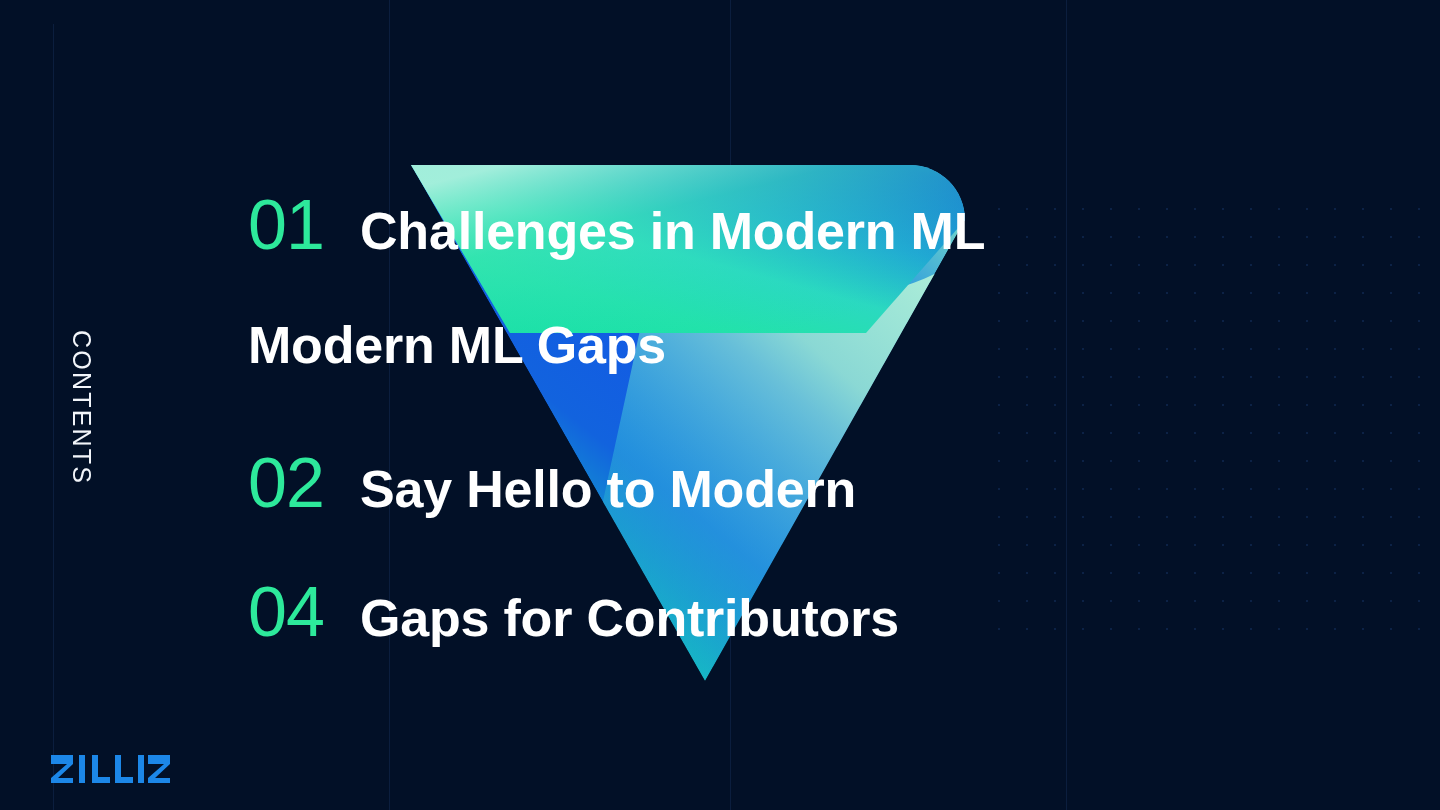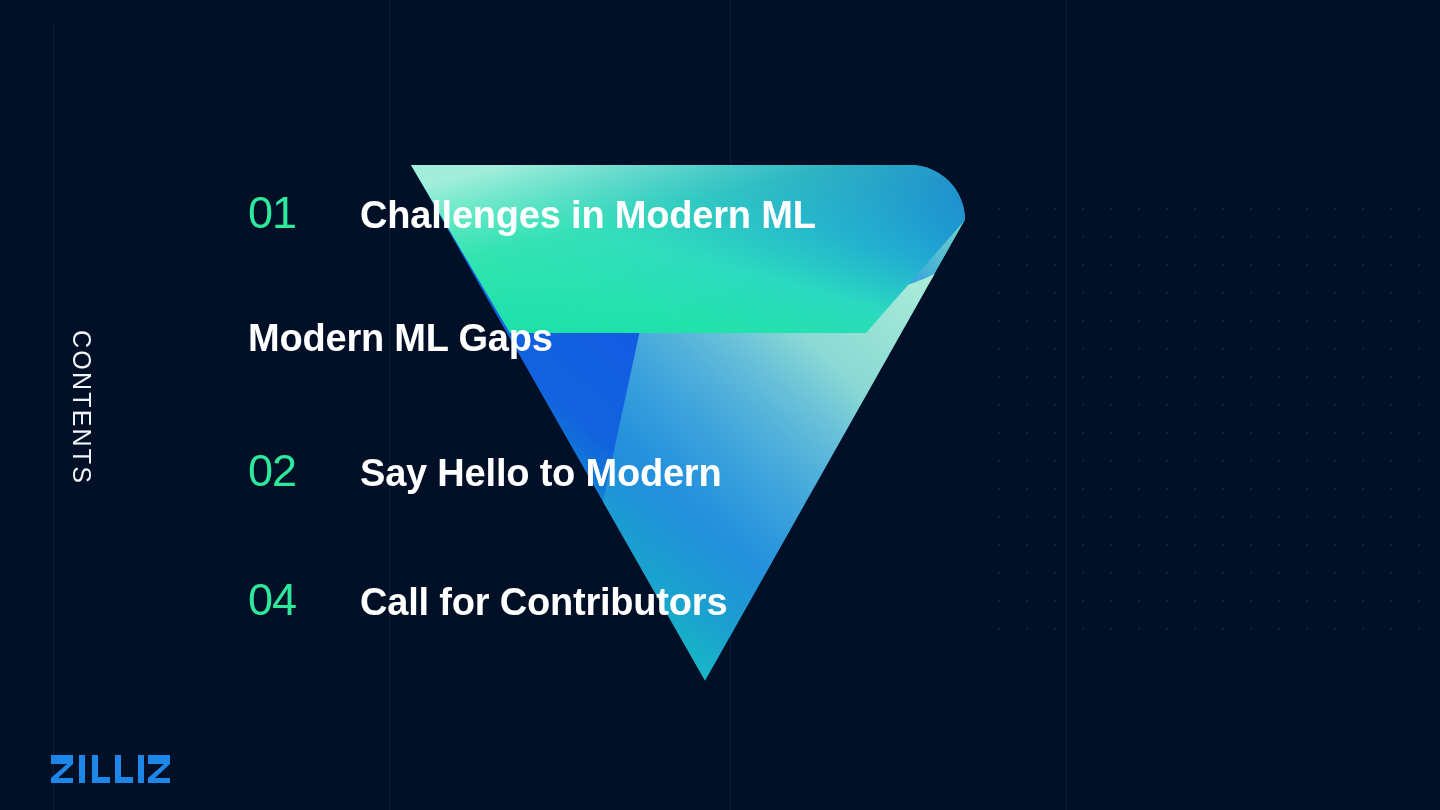--- a/index.html
+++ b/index.html
@@ -63,29 +63,29 @@
     left:248px;
     top:190px;
     width:760px;
   }
   .toc-item{
     display:flex;
     align-items:baseline;
     height:129px;
   }
   .toc-num{
-    font-size:45px;
+    font-size:70px;
     font-weight:400;
     letter-spacing:-1px;
     line-height:1;
     width:112px;
     flex:0 0 112px;
   }
   .toc-title{
-    font-size:38px;
+    font-size:52px;
     font-weight:bold;
     line-height:1;
     color:#ffffff;
     letter-spacing:-0.2px;
     white-space:nowrap;
   }
 
   
   .logo{
     position:absolute;
@@ -163,21 +163,21 @@
       <span class="toc-title">Modern ML Gaps</span>
     </div>
 
     <div class="toc-item">
       <span class="toc-num" style="color:#2DE99B">02</span>
       <span class="toc-title">Say Hello to Modern</span>
     </div>
 
     <div class="toc-item">
       <span class="toc-num" style="color:#2DE99B">04</span>
-      <span class="toc-title">Call for Contributors</span>
+      <span class="toc-title">Gaps for Contributors</span>
     </div>
 
   </div>
 
   <svg class="logo" viewBox="0 0 244 60" xmlns="http://www.w3.org/2000/svg">
     <g fill="#1C87E8">
 
       <path d="M2,2 h44 v10 h-28 l28,0 v8 L16,48 h30 v10 H2 V48 L34,20 H2 Z"></path>
 
       <path d="M58,2 h12 v56 h-12 Z"></path>

